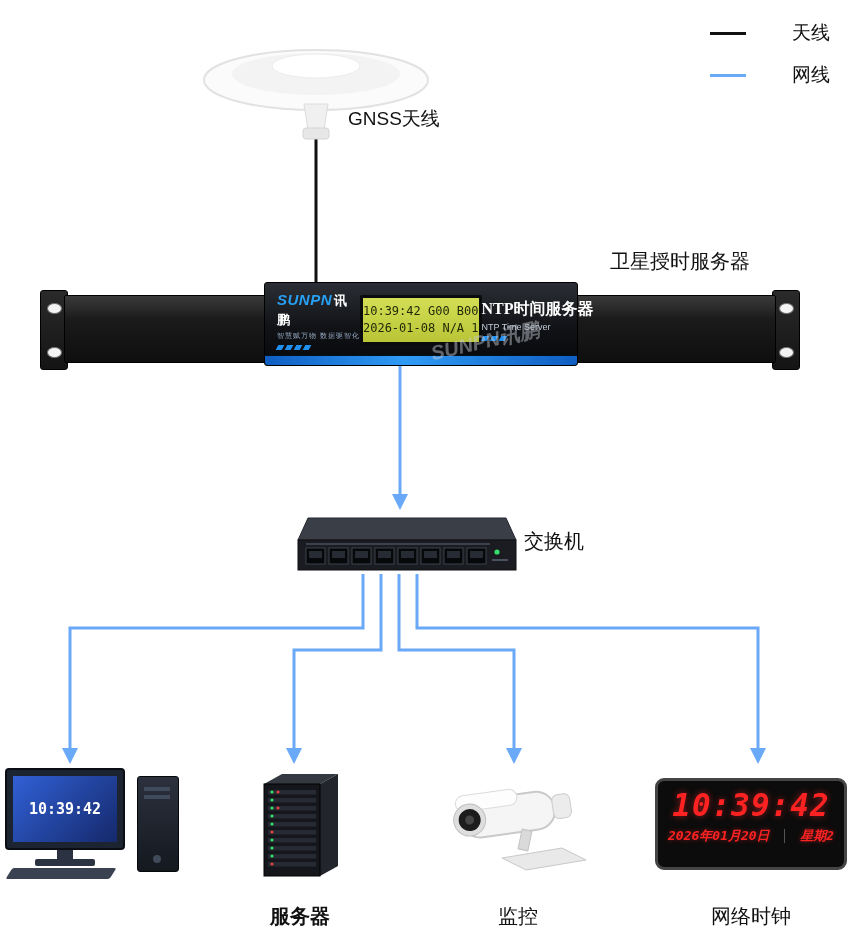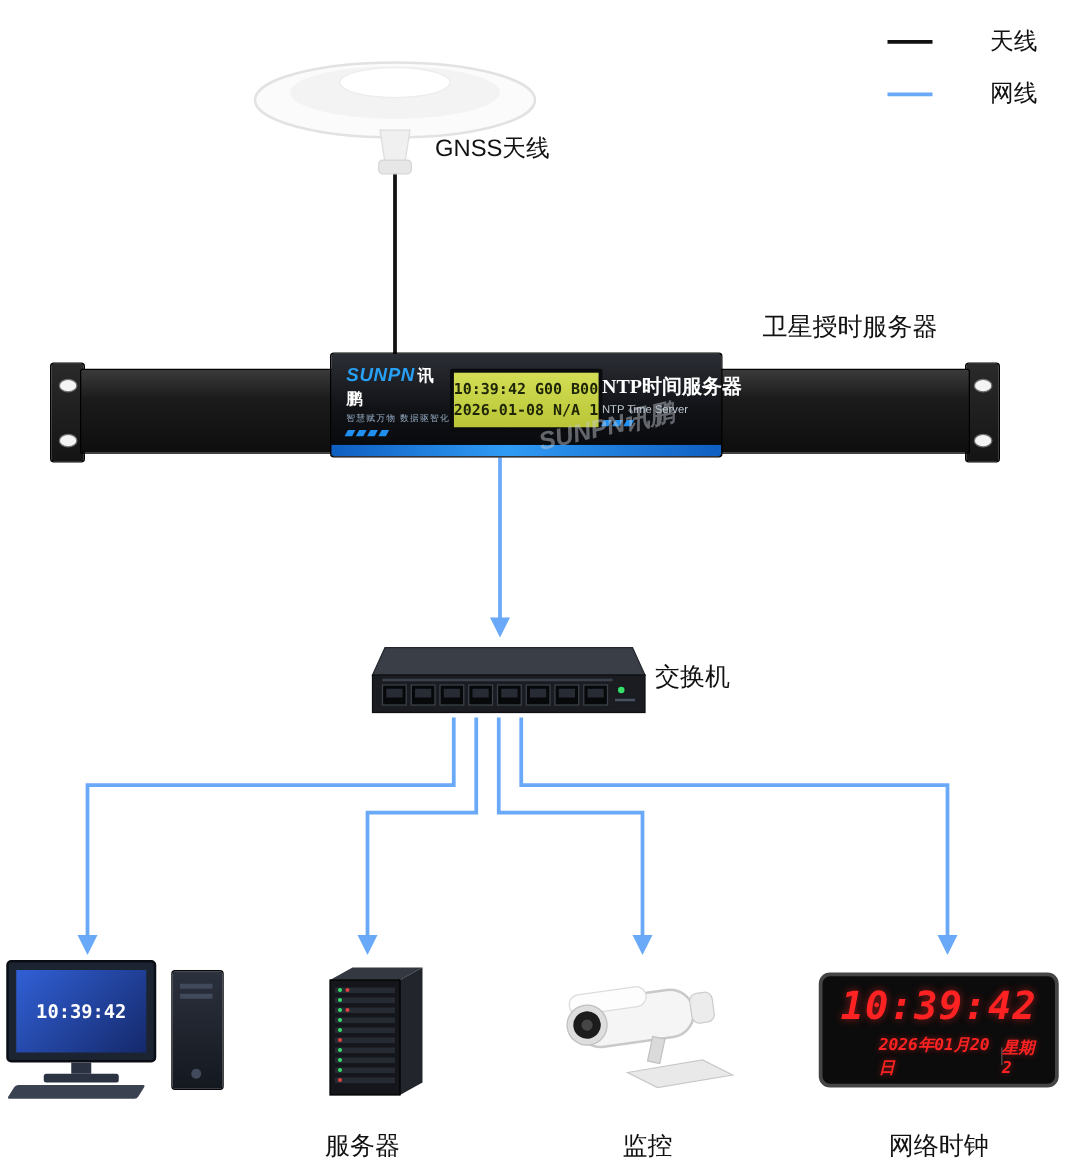--- a/index.html
+++ b/index.html
@@ -21,41 +21,41 @@
   .ts-ear{position:absolute;top:8px;width:26px;height:78px;background:linear-gradient(180deg,#2a2a2a,#141414);border-radius:3px;border:1px solid #000;}
   .ts-hole{position:absolute;left:6px;width:13px;height:9px;background:#f4f4f4;border:1px solid #6f6f6f;border-radius:50%;}
   .ts-body{position:absolute;left:24px;right:24px;top:13px;height:66px;background:linear-gradient(180deg,#3a3a3a 0%,#1b1b1b 35%,#0e0e0e 100%);border-radius:2px;border:1px solid #000;}
   .ts-panel{position:absolute;left:224px;top:0;width:314px;height:84px;background:linear-gradient(180deg,#2b2e34 0%,#101216 55%,#07080a 100%);border:1px solid #000;border-radius:3px;box-sizing:border-box;display:flex;align-items:center;justify-content:space-between;padding:6px 1px 14px 12px;}
   .ts-stripe{position:absolute;left:0;right:0;bottom:0;height:9px;background:linear-gradient(90deg,#0f5ec2,#2f9bf5 45%,#0f5ec2);border-top:1px solid #03111f;border-radius:0 0 3px 3px;}
   .logo-en{font-size:15px;font-weight:900;font-style:italic;color:#27a0f5;letter-spacing:.5px;}
   .logo-cn{font-size:13px;font-weight:700;color:#ffffff;margin-left:2px;}
   .tagline{font-size:7px;color:#93a9c0;letter-spacing:1px;margin-top:2px;white-space:nowrap;}
   .slashes{display:flex;gap:3px;margin-top:4px;}
   .slash{width:6px;height:5px;background:#1f8ff0;transform:skewX(-28deg);}
-  .lcd{width:148px;height:44px;background:linear-gradient(180deg,#d3de55,#b9c536);border:3px solid #0a0b0d;border-radius:2px;display:flex;flex-direction:column;align-items:center;justify-content:center;font-family:"DejaVu Sans Mono",monospace;font-size:12px;font-weight:bold;color:#1f2606;line-height:1.45;white-space:nowrap;}
+  .lcd{width:148px;height:44px;background:linear-gradient(180deg,#d3de55,#b9c536);border:3px solid #0a0b0d;border-radius:2px;display:flex;flex-direction:column;align-items:center;justify-content:center;font-family:"DejaVu Sans Mono",monospace;font-size:12px;font-weight:normal;color:#1f2606;line-height:1.45;white-space:nowrap;}
   .ntp-col{text-align:left;}
   .ntp-cn{font-size:16px;font-weight:700;color:#ffffff;white-space:nowrap;font-family:Liberation Serif, serif;}
   .ntp-en{font-size:9px;color:#c2cbd5;margin-top:2px;white-space:nowrap;}
   .watermark{position:absolute;left:390px;top:46px;transform:rotate(-13deg);font-size:20px;font-weight:700;font-style:italic;color:rgba(195,200,208,.48);white-space:nowrap;pointer-events:none;}
 
   
   .pc{position:absolute;left:5px;top:766px;width:178px;height:116px;}
   .pc-monitor{position:absolute;left:0;top:2px;width:120px;height:82px;background:#1c2431;border:2px solid #0a0e14;border-radius:4px;box-sizing:border-box;}
   .pc-screen{position:absolute;left:6px;top:6px;right:6px;bottom:6px;background:linear-gradient(135deg,#3160d6,#15296b);display:flex;align-items:center;justify-content:center;color:#fff;font-size:15px;font-weight:700;font-family:"DejaVu Sans Mono",monospace;}
   .pc-neck{position:absolute;left:52px;top:84px;width:16px;height:9px;background:#2b3342;}
   .pc-base{position:absolute;left:30px;top:93px;width:60px;height:7px;background:#2b3342;border-radius:2px;}
   .pc-kbd{position:absolute;left:4px;top:102px;width:104px;height:11px;background:#3a4251;border-radius:2px;transform:skewX(-32deg);}
   .pc-tower{position:absolute;left:132px;top:10px;width:40px;height:94px;background:linear-gradient(180deg,#2b313d,#14181f);border-radius:3px;border:1px solid #05070a;}
   .pc-slot{position:absolute;left:6px;width:26px;height:4px;background:#414a5b;}
   .pc-btn{position:absolute;left:15px;top:78px;width:8px;height:8px;border-radius:50%;background:#414a5b;}
 
   
   .clk{position:absolute;left:655px;top:778px;width:192px;height:92px;background:#0c0c0c;border:3px solid #454545;border-radius:9px;box-sizing:border-box;}
   .clk-time{margin-top:6px;text-align:center;font-family:"DejaVu Sans Mono",monospace;font-style:italic;font-weight:700;font-size:31px;color:#ff2222;letter-spacing:1px;text-shadow:0 0 7px rgba(255,40,40,.55);}
-  .clk-row{display:flex;align-items:center;justify-content:space-between;padding:4px 10px 0 10px;font-family:"DejaVu Sans Mono",monospace;font-style:italic;font-weight:700;font-size:13px;color:#ff2222;text-shadow:0 0 5px rgba(255,40,40,.5);margin-left:35px;}
+  .clk-row{display:flex;align-items:center;justify-content:space-between;padding:4px 10px 0 10px;font-family:"DejaVu Sans Mono",monospace;font-style:italic;font-weight:700;font-size:13px;color:#ff2222;text-shadow:0 0 5px rgba(255,40,40,.5);}
   .clk-div{width:1px;height:14px;background:#555;}
 
   .device-label{position:absolute;top:903px;font-size:20px;color:#111;text-align:center;}
 </style>
 </head>
 <body>
 
 <div class="canvas">
 
   <svg class="abs" style="left:0;top:0;" width="860" height="936">
@@ -223,17 +223,17 @@
 
   <div class="clk">
     <div class="clk-time">10:39:42</div>
     <div class="clk-row">
       <span>2026年01月20日</span>
       <span class="clk-div"></span>
       <span>星期2</span>
     </div>
   </div>
 
-  <div class="device-label" style="left:220px;width:140px;">服务器</div>
+  <div class="device-label" style="left:230px;width:140px;font-weight:bold;">服务器</div>
   <div class="device-label" style="left:438px;width:160px;">监控</div>
   <div class="device-label" style="left:655px;width:192px;">网络时钟</div>
 
 </div>
 
 </body></html>

